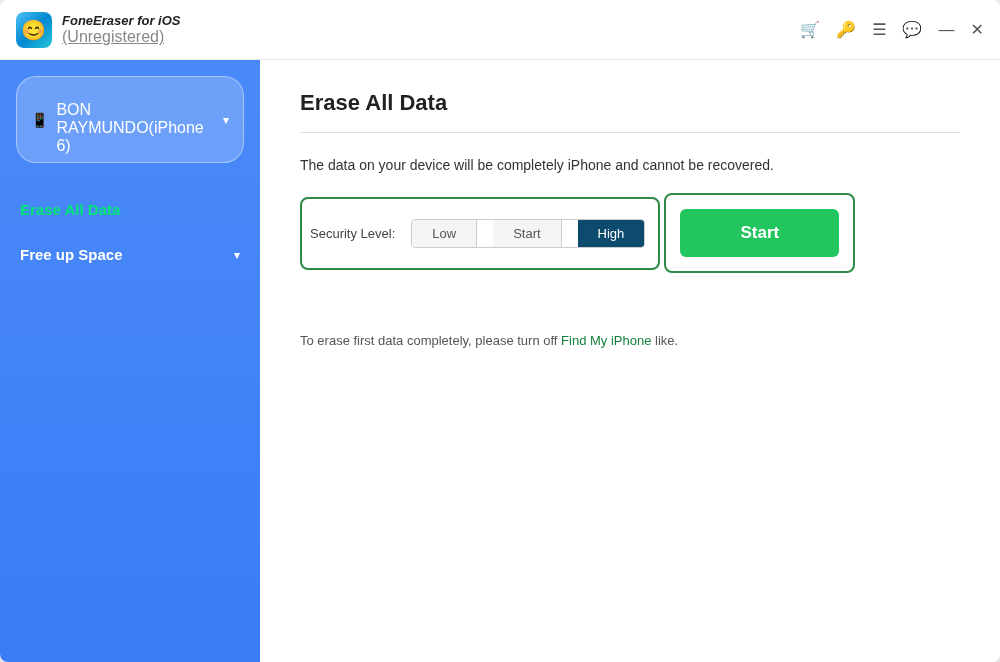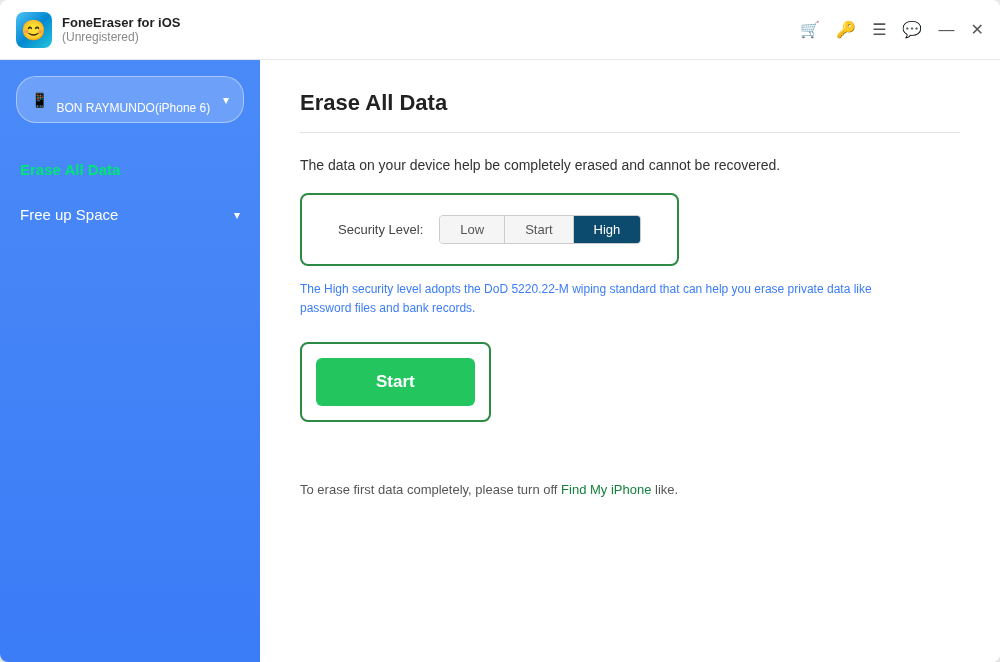--- a/index.html
+++ b/index.html
@@ -34,22 +34,22 @@
     }
     .app-icon {
       width: 36px;
       height: 36px;
       border-radius: 8px;
       background: linear-gradient(135deg, #4fc3f7 0%, #0288d1 50%, #26c6da 100%);
       display: flex; align-items: center; justify-content: center;
       font-size: 20px;
     }
     .app-info { display: flex; flex-direction: column; }
-    .app-name { font-size: 13px; font-weight: 600; color: #222; }
-    .app-sub { font-size: 12px; color: #888; }
+    .app-name { font-size: 13px; font-weight: 600; color: #222; font-style: italic; }
+    .app-sub { font-size: 16px; color: #888; text-decoration: underline; }
     .title-bar-right {
       display: flex;
       align-items: center;
       gap: 16px;
     }
     .title-bar-icon {
       font-size: 16px;
       color: #555;
       cursor: pointer;
     }
@@ -77,39 +77,39 @@
       background: rgba(255,255,255,0.2);
       border: 1px solid rgba(255,255,255,0.4);
       border-radius: 20px;
       padding: 7px 14px;
       display: flex;
       align-items: center;
       gap: 8px;
       cursor: pointer;
     }
     .device-icon { font-size: 14px; color: #fff; }
-    .device-name { font-size: 12px; color: #fff; font-weight: 500; flex: 1; margin-top: 17px; }
+    .device-name { font-size: 16px; color: #fff; font-weight: 500; flex: 1; margin-top: 17px; }
     .chevron-down { font-size: 12px; color: #fff; }
 
     .sidebar-item {
       padding: 14px 20px;
       cursor: pointer;
       display: flex;
       align-items: center;
       justify-content: space-between;
     }
     .sidebar-item.active .sidebar-item-label {
       color: #00e676;
       font-weight: 600;
       font-size: 15px;
     }
     .sidebar-item-label {
       color: #fff;
       font-size: 15px;
-      font-weight: 400;
+      font-weight: 700;
     }
     .sidebar-item-arrow { color: #fff; font-size: 12px; }
 
     
     .content {
       flex: 1;
       background: #fff;
       padding: 30px 40px;
       overflow-y: auto;
     }
@@ -127,35 +127,35 @@
     .warning-text {
       font-size: 14px;
       color: #333;
       margin-bottom: 20px;
     }
 
     
     .security-box {
       border: 2px solid #2d8a44;
       border-radius: 8px;
-      padding: 20px 36px;
+      padding: 20px 8px;
       display: inline-flex;
       align-items: center;
       gap: 16px;
       margin-bottom: 14px;
       min-width: 360px;
     }
     .security-label {
       font-size: 13px;
       color: #444;
       white-space: nowrap;
     }
     .security-buttons {
       display: flex;
-      gap: 0;
+      gap: 16px;
       border: 1px solid #ccc;
       border-radius: 4px;
       overflow: hidden;
     }
     .sec-btn {
       padding: 6px 20px;
       font-size: 13px;
       cursor: pointer;
       border: none;
       background: #f5f5f5;
@@ -247,34 +247,33 @@
       <div class="sidebar-item">
         <span class="sidebar-item-label">Free up Space</span>
         <span class="sidebar-item-arrow">▾</span>
       </div>
     </div>
 
     <div class="content">
       <h1 class="page-title">Erase All Data</h1>
       <div class="divider"></div>
 
-      <p class="warning-text">The data on your device help be completely erased and cannot be recovered.</p>
+      <p class="warning-text">The data on your device will be completely iPhone and cannot be recovered.</p>
 
       
       <div class="security-box">
         <span class="security-label">Security Level:</span>
         <div class="security-buttons">
           <button class="sec-btn">Low</button>
           <button class="sec-btn">Start</button>
           <button class="sec-btn active">High</button>
         </div>
       </div>
 
       
-      <p class="security-desc">The High security level adopts the DoD 5220.22-M wiping standard that can help you erase private data like password files and bank records.</p>
 
       
       <div class="start-box">
         <button class="start-btn">Start</button>
       </div>
 
       
       <p class="bottom-note">
         <span>To erase first data completely, please turn off </span><a href="#">Find My iPhone</a><span> like.</span>
       </p>

